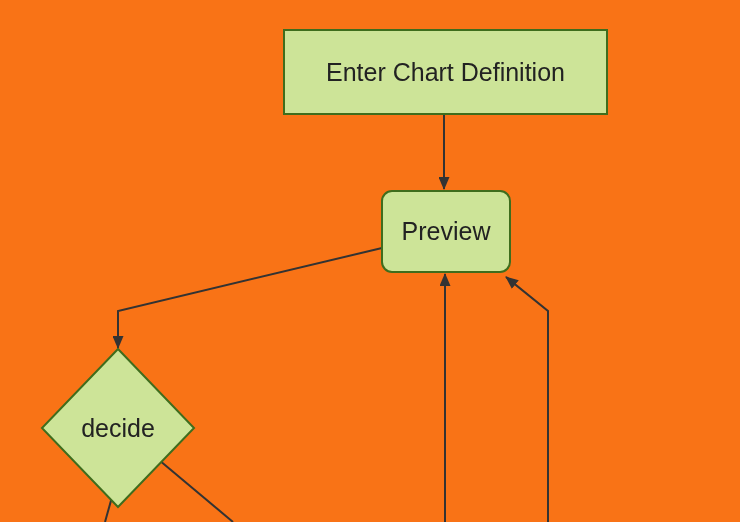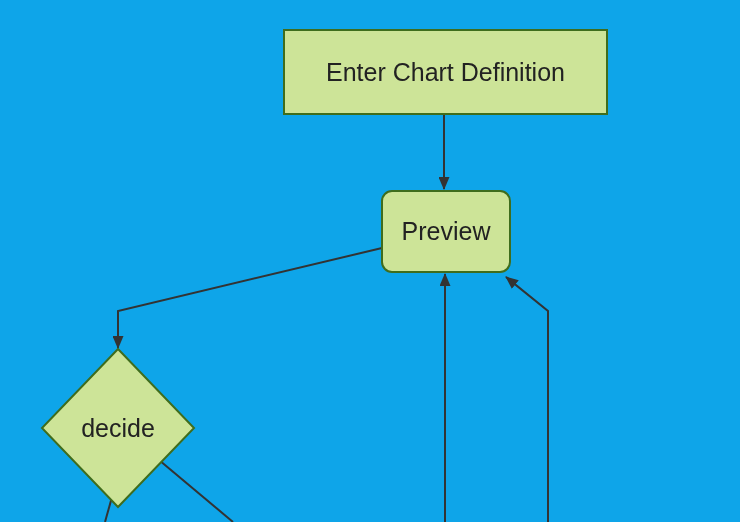--- a/index.html
+++ b/index.html
@@ -4,21 +4,21 @@
 <style>
   html, body {
     margin: 0;
     padding: 0;
     background: #ffffff;
   }
   .canvas {
     position: relative;
     width: 740px;
     height: 522px;
-    background: #0ea5e9;
+    background: #f97316;
     overflow: hidden;
     font-family: "Liberation Sans", sans-serif;
   }
   svg { display: block; }
   .node-label {
     font-family: "Liberation Sans", sans-serif;
     font-size: 25px;
     fill: #222222;
   }
   .edge {

